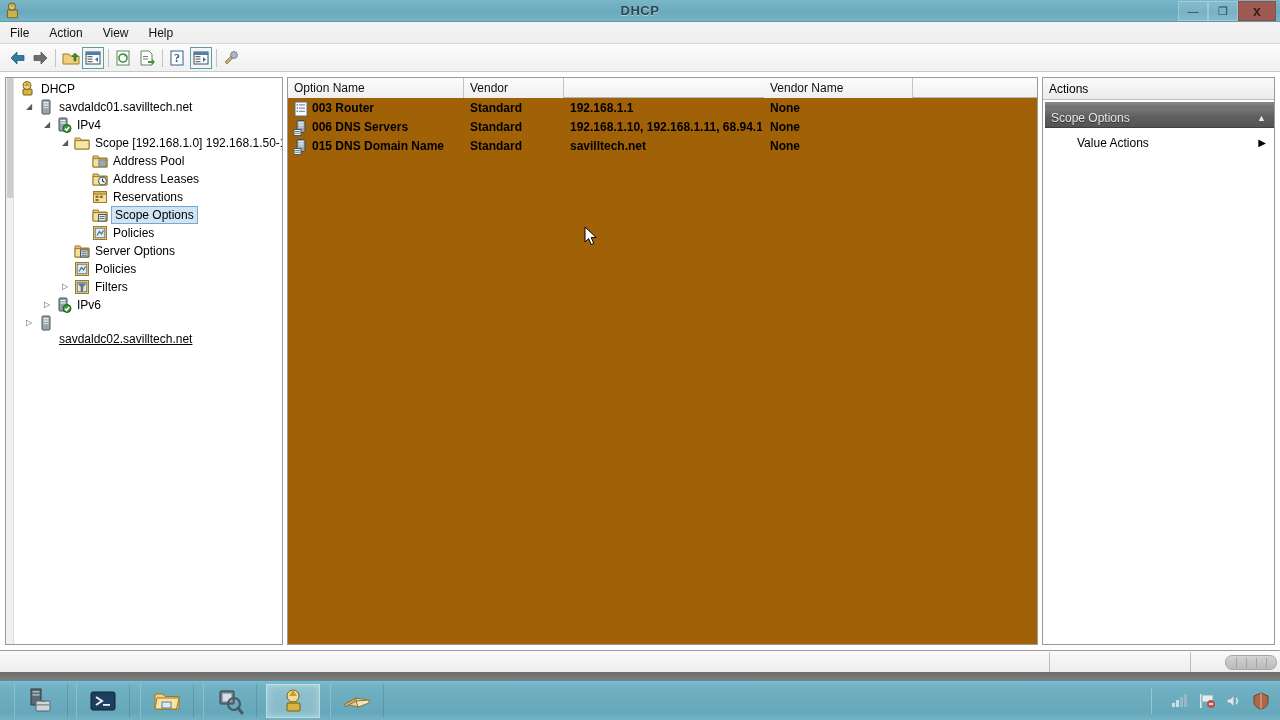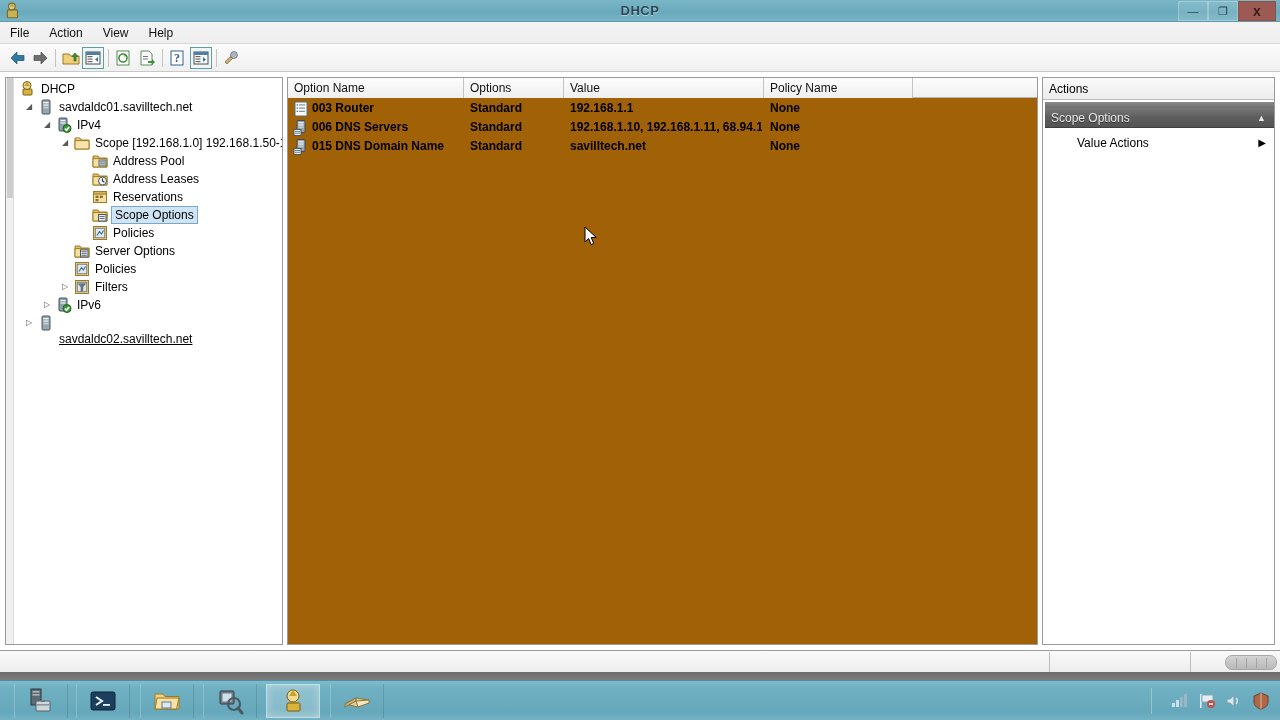--- a/index.html
+++ b/index.html
@@ -459,23 +459,22 @@
               <rect x="5.5" y="8" width="5" height="1.3" fill="#cdd6db"></rect>
             </svg></span>
           <span class="tlabel" style="position: absolute; left: 50px; top: 16px; text-decoration: underline;">savdaldc02.savilltech.net</span>
         </div>
       </div>
   </div>
 
   <div id="list-pane">
     <div id="lv-header">
         <div class="lv-col" style="left: 0px; width: 176px;">Option Name</div>
-        <div class="lv-col" style="left: 176px; width: 100px;">Options</div>
-        <div class="lv-col" style="left: 276px; width: 200px;">Value</div>
-        <div class="lv-col" style="left: 476px; width: 149px;">Policy Name</div>
+        <div class="lv-col" style="left: 176px; width: 100px;">Vendor</div>
+        <div class="lv-col" style="left: 476px; width: 149px;">Vendor Name</div>
       </div>
     <div id="lv-body">
         <div class="lv-row" style="top: 21px;">
           <span class="lv-ico"><svg width="16" height="16" viewBox="0 0 16 16">
               <rect x="2" y="1" width="12" height="14" fill="#fbfbfb" stroke="#56707f"></rect>
               <rect x="3.6" y="3.2" width="1.4" height="1.4" fill="#4d7ea8"></rect>
               <rect x="6" y="3.4" width="6" height="1" fill="#6a7d88"></rect>
               <rect x="3.6" y="6.4" width="1.4" height="1.4" fill="#4d7ea8"></rect>
               <rect x="6" y="6.6" width="6" height="1" fill="#6a7d88"></rect>
               <rect x="3.6" y="9.6" width="1.4" height="1.4" fill="#4d7ea8"></rect>

